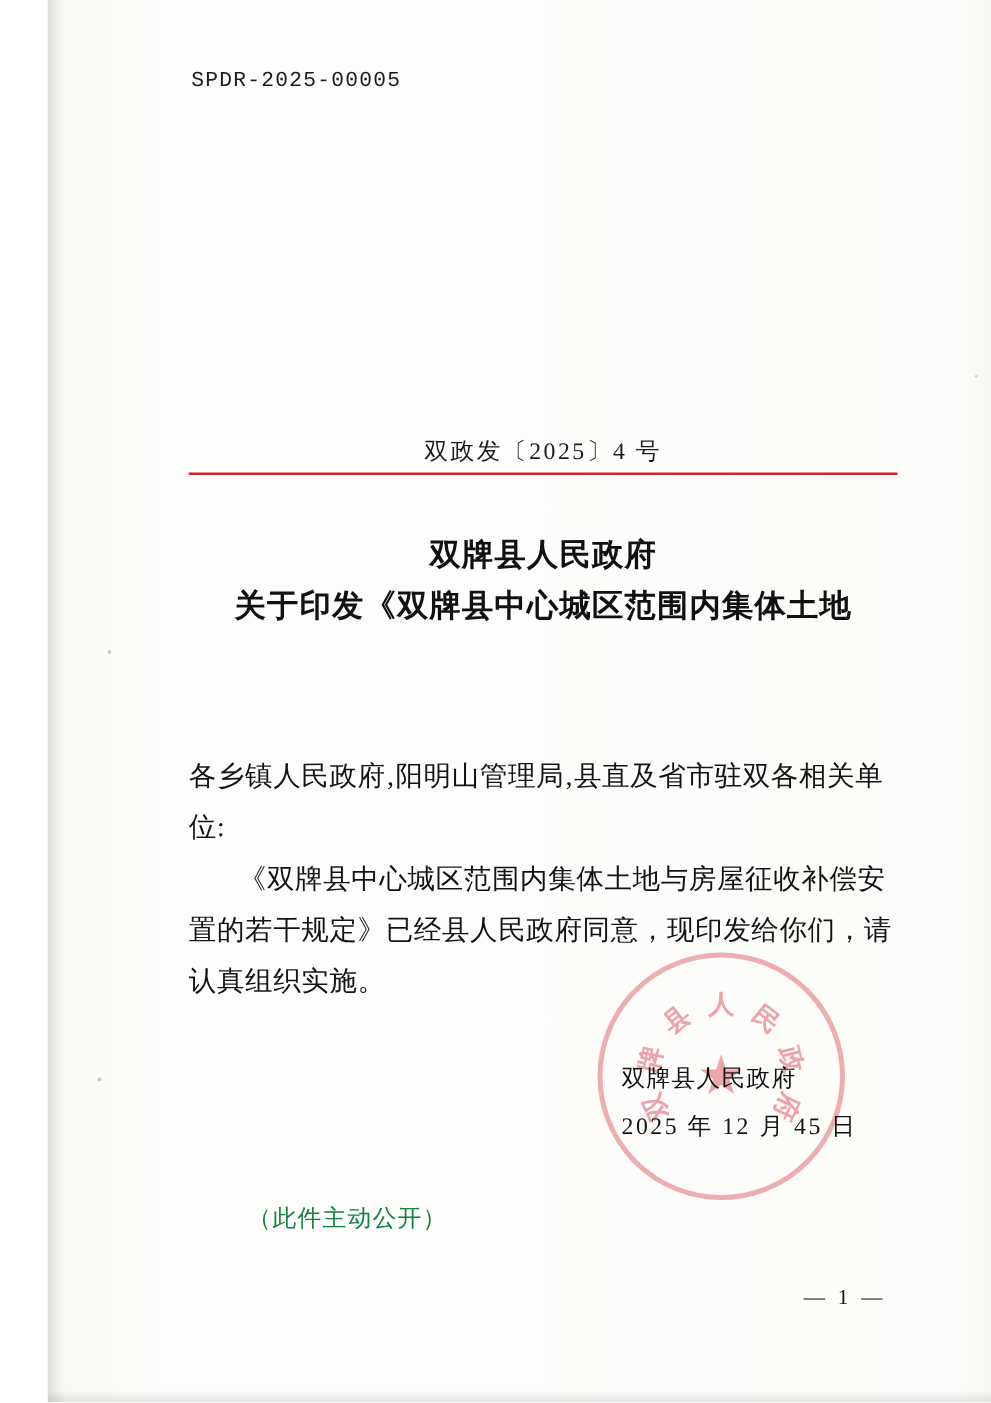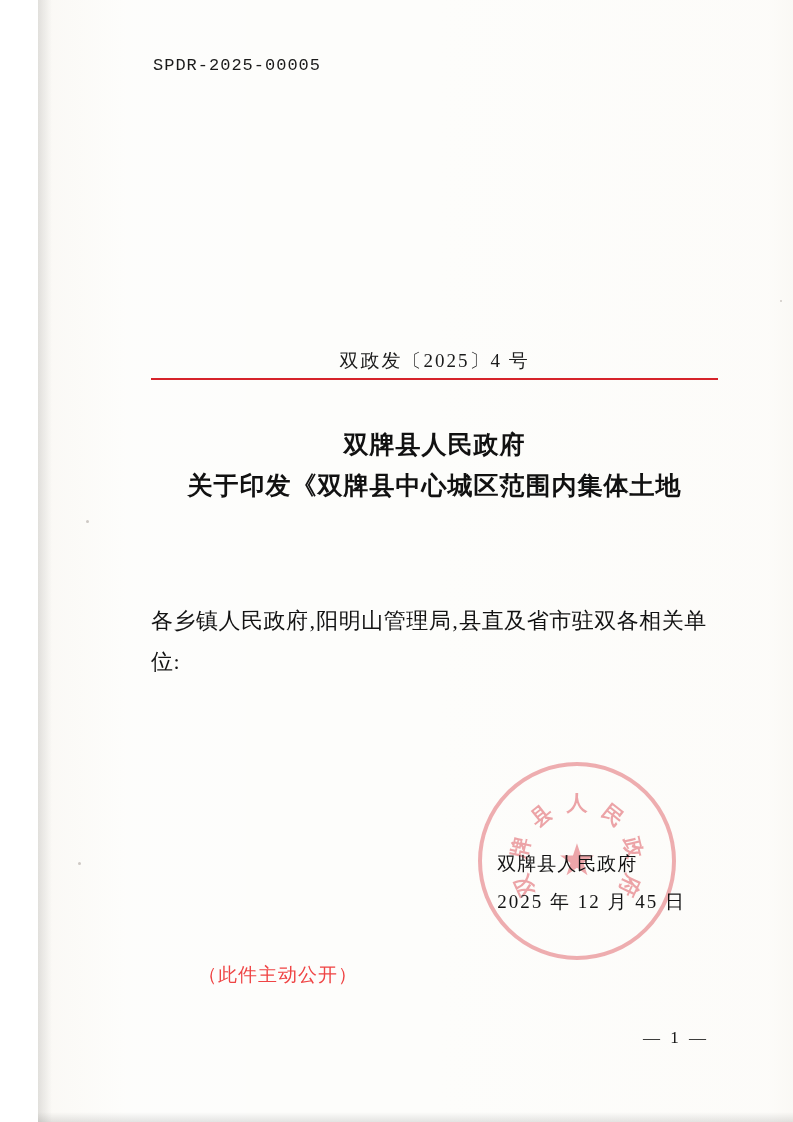--- a/index.html
+++ b/index.html
@@ -143,21 +143,21 @@
     transform-origin: 0 0;
     white-space: nowrap;
   }
 
   .public-note {
     position: absolute;
     left: 160px;
     top: 962px;
     font-size: 19px;
     letter-spacing: 1px;
-    color: #ef4444;
+    color: #15803d;
   }
 
   .page-number {
     position: absolute;
     right: 122px;
     top: 1028px;
     font-size: 17px;
     letter-spacing: 3px;
     color: #131313;
   }
@@ -196,20 +196,21 @@
 
   <div class="red-rule"></div>
 
   <div class="title-block">
     <div>双牌县人民政府</div>
     <div>关于印发《双牌县中心城区范围内集体土地</div>
   </div>
 
   <div class="body-block">
     <div>各乡镇人民政府‚阳明山管理局‚县直及省市驻双各相关单位:</div>
+    <div class="indent">《双牌县中心城区范围内集体土地与房屋征收补偿安置的若干规定》已经县人民政府同意，现印发给你们，请认真组织实施。</div>
   </div>
 
   <div class="seal">
     <div class="ring-text" id="sealRing">
         <span style="transform: rotate(-115deg) translate(-50%, -72px) rotate(0deg);">双</span>
         <span style="transform: rotate(-76.6667deg) translate(-50%, -72px) rotate(0deg);">牌</span>
         <span style="transform: rotate(-38.3333deg) translate(-50%, -72px) rotate(0deg);">县</span>
         <span style="transform: rotate(0deg) translate(-50%, -72px) rotate(0deg);">人</span>
         <span style="transform: rotate(38.3333deg) translate(-50%, -72px) rotate(0deg);">民</span>
         <span style="transform: rotate(76.6667deg) translate(-50%, -72px) rotate(0deg);">政</span>

